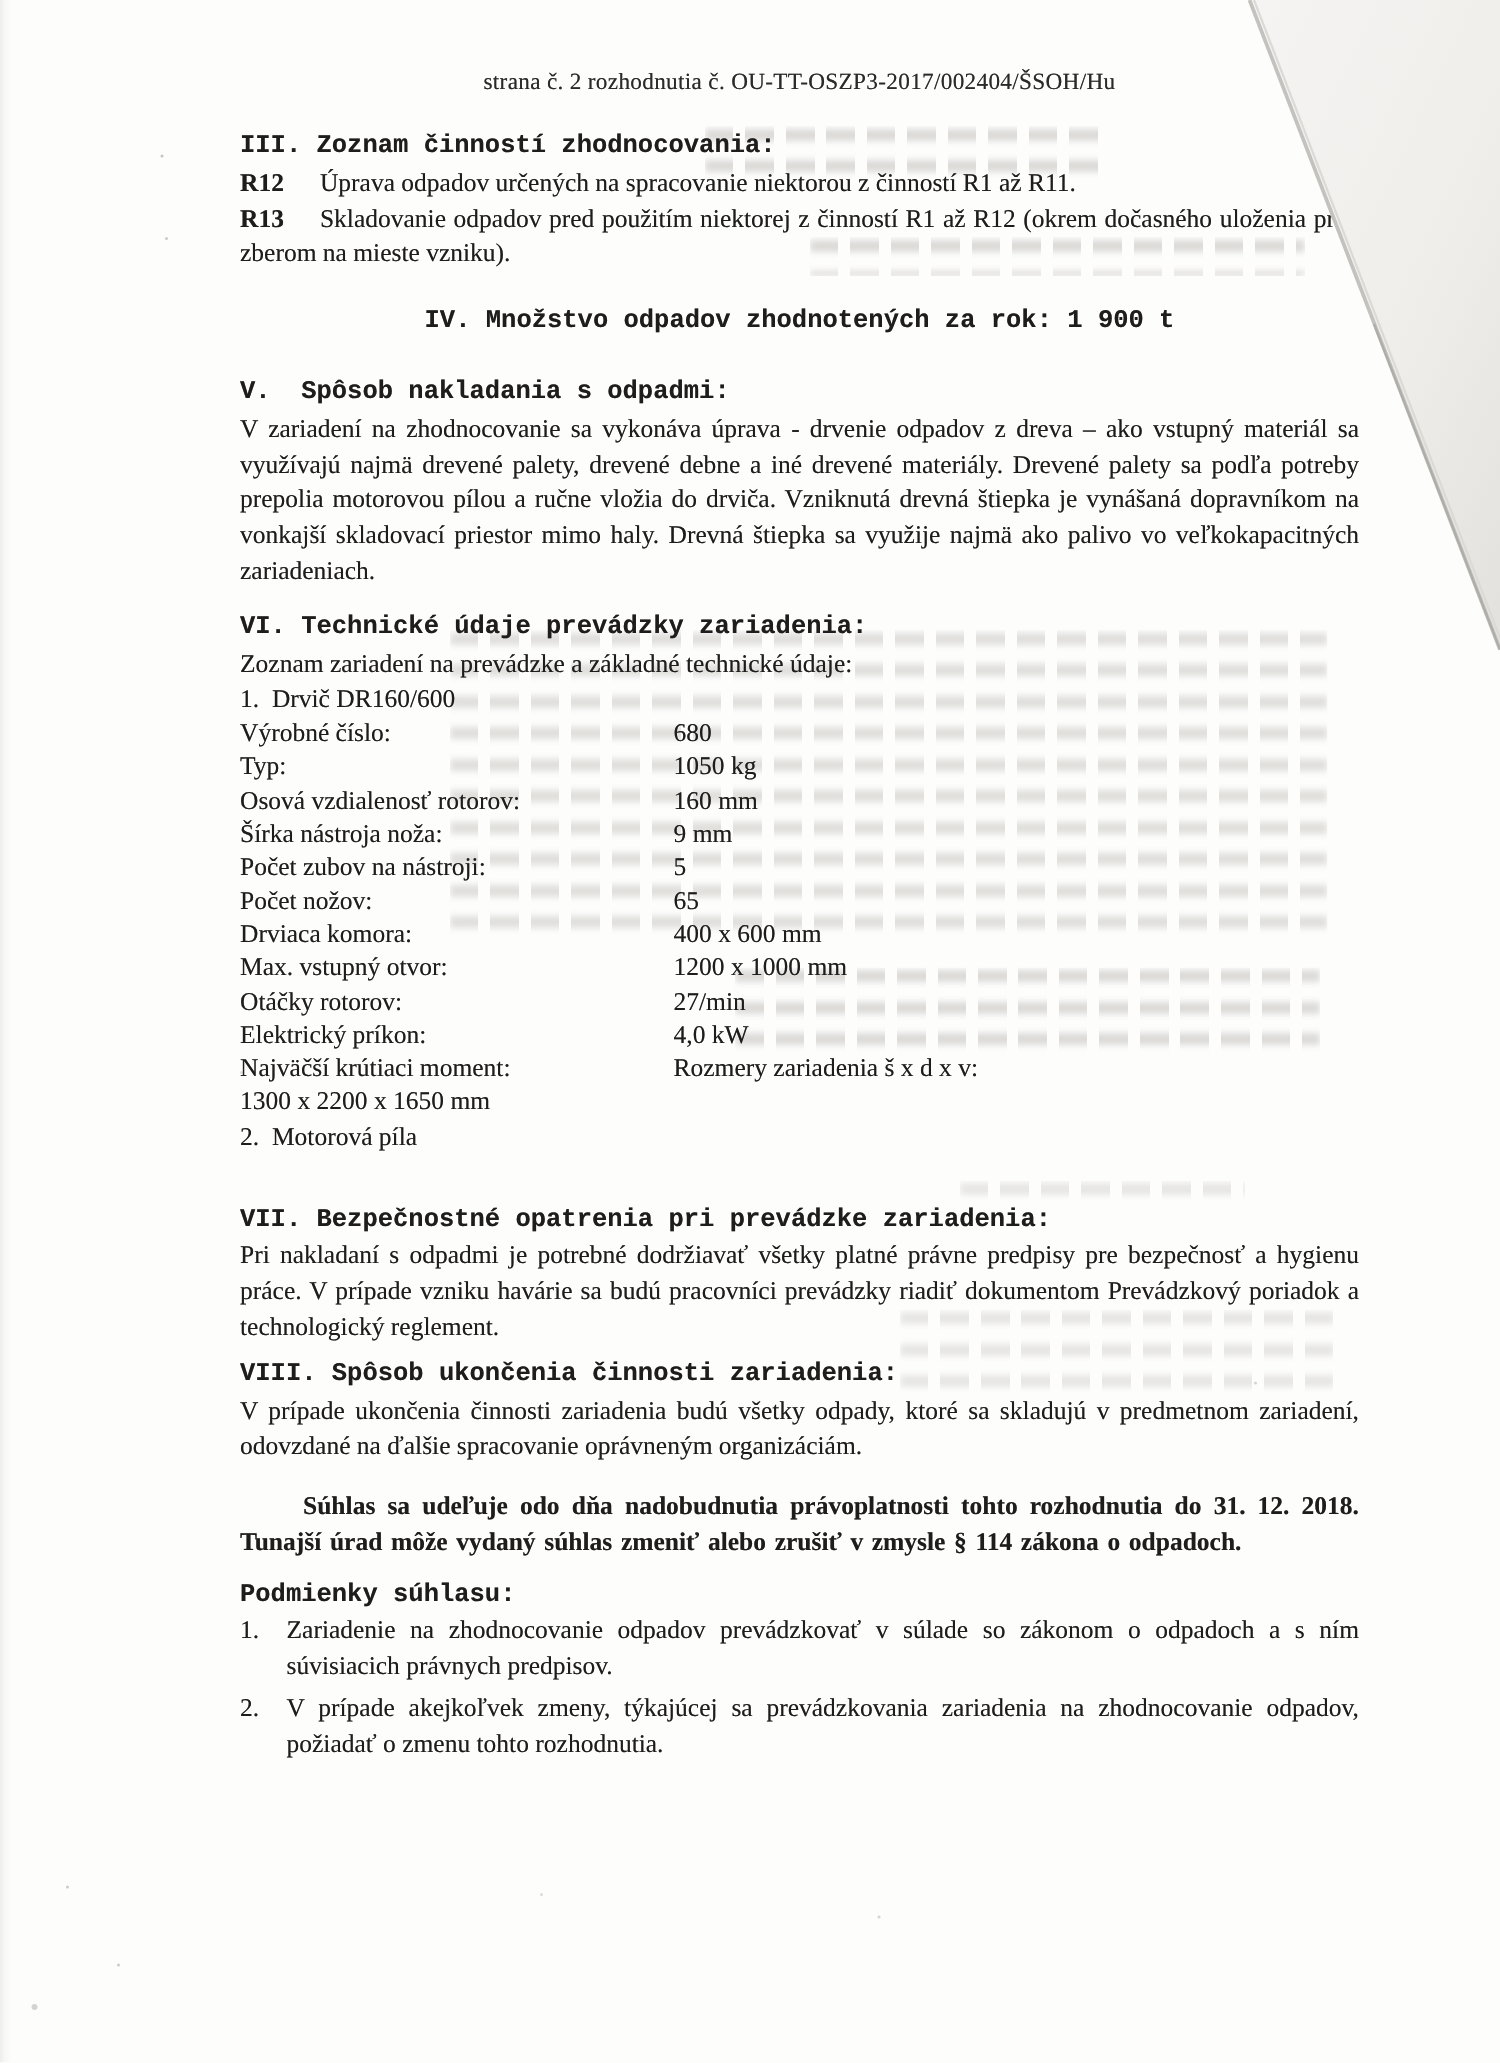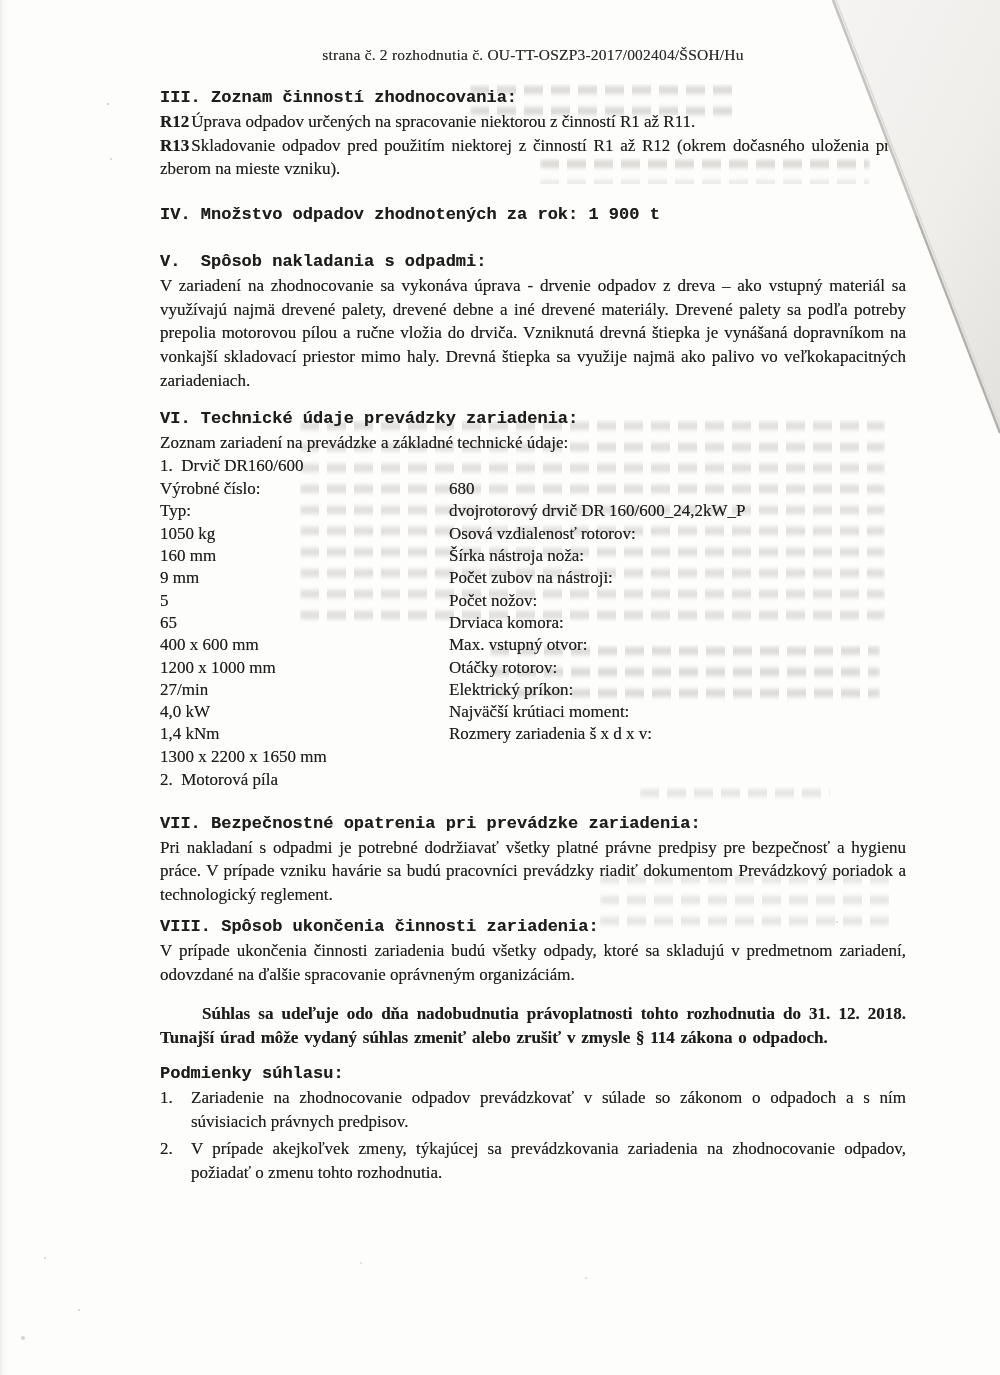--- a/index.html
+++ b/index.html
@@ -47,28 +47,28 @@
     text-shadow:0 0 .4px rgba(30,30,28,.55);
   }
   .doc-header {
     text-align:center; font-size:15.5px; letter-spacing:.2px; color:#2a2a28;
     line-height:22px;
   }
   .heading { font-weight:bold; white-space:pre-wrap;font-family:Liberation Mono, monospace; }
   .sec { margin:0; }
   .just { text-align:justify; }
   .m-iii  { margin-top:20px; }
-  .m-iv   { margin-top:22px; }
+  .m-iv   { margin-top:22px;text-align:center; }
   .m-v    { margin-top:23px; }
   .m-vi   { margin-top:14px; }
-  .m-vii  { margin-top:20px; }
+  .m-vii  { margin-top:32px; }
   .m-viii { margin-top:8px; }
   .m-consent { margin-top:16px; }
   .m-cond { margin-top:12px; }
-  .r-code { font-weight:bold; margin-right:2px; }
+  .r-code { font-weight:bold; margin-right:24px; }
   .spec-grid { display:grid; grid-template-columns:289px 1fr; line-height:22.3px; }
   .pre { white-space:pre-wrap; }
   .consent { font-weight:bold; text-indent:42px; word-spacing:1.5px; }
   .cond-item { position:relative; padding-left:31px; margin-bottom:4px; }
   .cond-num { position:absolute; left:0; top:0; }
 </style>
 </head>
 <body>
 
 <div class="page">
@@ -108,40 +108,38 @@
     </div>
 
     <div class="sec m-vi">
       <div class="heading">VI. Technické údaje prevádzky zariadenia:</div>
       <div>Zoznam zariadení na prevádzke a základné technické údaje:</div>
       <div class="pre">1.  Drvič DR160/600</div>
       <div class="spec-grid">
         <span>Výrobné číslo:</span>
           <span>680</span>
         <span>Typ:</span>
-          <span>dvojrotorový drvič DR 160/600_24,2kW_P</span>
           <span>1050 kg</span>
         <span>Osová vzdialenosť rotorov:</span>
           <span>160 mm</span>
         <span>Šírka nástroja noža:</span>
           <span>9 mm</span>
         <span>Počet zubov na nástroji:</span>
           <span>5</span>
         <span>Počet nožov:</span>
           <span>65</span>
         <span>Drviaca komora:</span>
           <span>400 x 600 mm</span>
         <span>Max. vstupný otvor:</span>
           <span>1200 x 1000 mm</span>
         <span>Otáčky rotorov:</span>
           <span>27/min</span>
         <span>Elektrický príkon:</span>
           <span>4,0 kW</span>
         <span>Najväčší krútiaci moment:</span>
-          <span>1,4 kNm</span>
         <span>Rozmery zariadenia š x d x v:</span>
           <span>1300 x 2200 x 1650 mm</span>
       </div>
       <div class="pre">2.  Motorová píla</div>
     </div>
 
     <div class="sec m-vii">
       <div class="heading">VII. Bezpečnostné opatrenia pri prevádzke zariadenia:</div>
       <div class="just">Pri nakladaní s odpadmi je potrebné dodržiavať všetky platné právne predpisy pre bezpečnosť a hygienu práce. V prípade vzniku havárie sa budú pracovníci prevádzky riadiť dokumentom Prevádzkový poriadok a technologický reglement.</div>
     </div>

